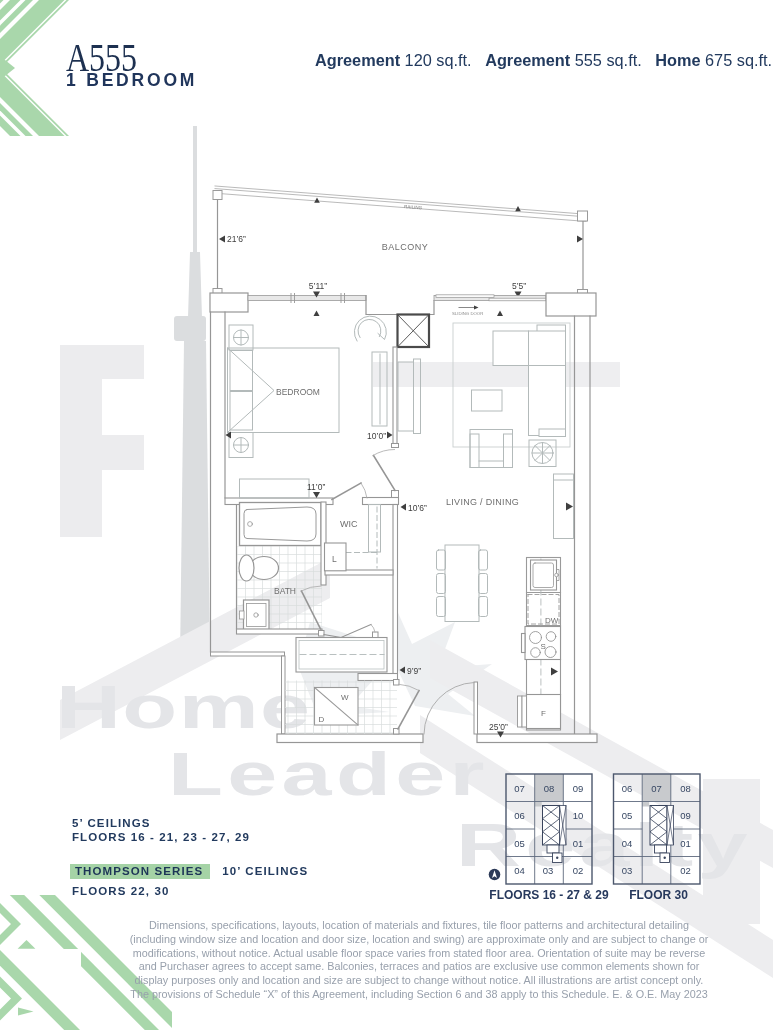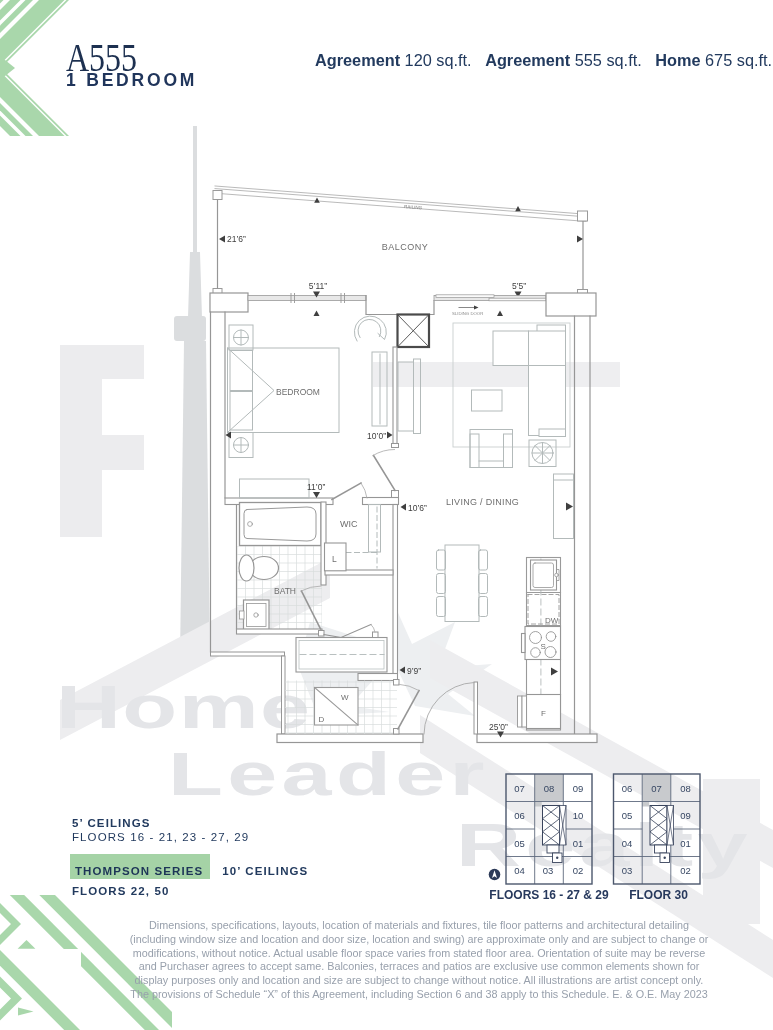--- a/index.html
+++ b/index.html
@@ -533,19 +533,19 @@
 </svg>
 
 <div class="abs" style="left:66px;top:38px;font-family:'Liberation Serif',serif;font-size:39px;line-height:39px;color:#1d3050;transform:scaleX(0.82);transform-origin:0 0;">A555</div>
 
 <div class="abs" style="left:66px;top:70px;font-size:17.5px;font-weight:bold;letter-spacing:2.8px;color:#20355b;">1 BEDROOM</div>
 
 <div class="abs" style="left:315px;top:51px;font-size:16.3px;color:#223a5e;">
 <b>Agreement</b> 120 sq.ft.&nbsp;&nbsp; <b>Agreement</b> 555 sq.ft.&nbsp;&nbsp; <b>Home</b> 675 sq.ft.</div>
 
 <div class="abs" style="left:72px;top:817px;font-size:11.5px;font-weight:bold;letter-spacing:1.1px;color:#223a5e;">5’ CEILINGS</div>
-<div class="abs" style="left:72px;top:831px;font-size:11.5px;font-weight:normal;letter-spacing:1.1px;color:#223a5e;">FLOORS 16 - 21, 23 - 27, 29</div>
-
-<div class="abs" style="left:70px;top:865px;font-size:11.5px;font-weight:bold;letter-spacing:1.1px;color:#1d3557;"><span style="background:#a5d3a6;padding:11px 7px 2px 5px;">THOMPSON SERIES</span><span style="color:#223a5e;margin-left:12px;">10’ CEILINGS</span></div>
-
-<div class="abs" style="left:72px;top:885px;font-size:11.5px;font-weight:bold;letter-spacing:1.1px;color:#223a5e;">FLOORS 22, 50</div>
+<div class="abs" style="left:72px;top:831px;font-size:11.5px;font-weight:bold;letter-spacing:1.1px;color:#223a5e;">FLOORS 16 - 21, 23 - 27, 29</div>
+
+<div class="abs" style="left:70px;top:865px;font-size:11.5px;font-weight:bold;letter-spacing:1.1px;color:#1d3557;"><span style="background:#a5d3a6;padding:1px 7px 2px 5px;">THOMPSON SERIES</span><span style="color:#223a5e;margin-left:12px;">10’ CEILINGS</span></div>
+
+<div class="abs" style="left:72px;top:885px;font-size:11.5px;font-weight:bold;letter-spacing:1.1px;color:#223a5e;">FLOORS 22, 30</div>
 
 <div class="abs" style="left:99px;width:640px;top:919px;font-size:10.8px;line-height:13.8px;color:#98a0ac;text-align:center;">Dimensions, specifications, layouts, location of materials and fixtures, tile floor patterns and architectural detailing<br>(including window size and location and door size, location and swing) are approximate only and are subject to change or<br>modifications, without notice. Actual usable floor space varies from stated floor area. Orientation of suite may be reverse<br>and Purchaser agrees to accept same. Balconies, terraces and patios are exclusive use common elements shown for<br>display purposes only and location and size are subject to change without notice. All illustrations are artist concept only.<br>The provisions of Schedule “X” of this Agreement, including Section 6 and 38 apply to this Schedule. E. &amp; O.E. May 2023</div>
 
 </body></html>

